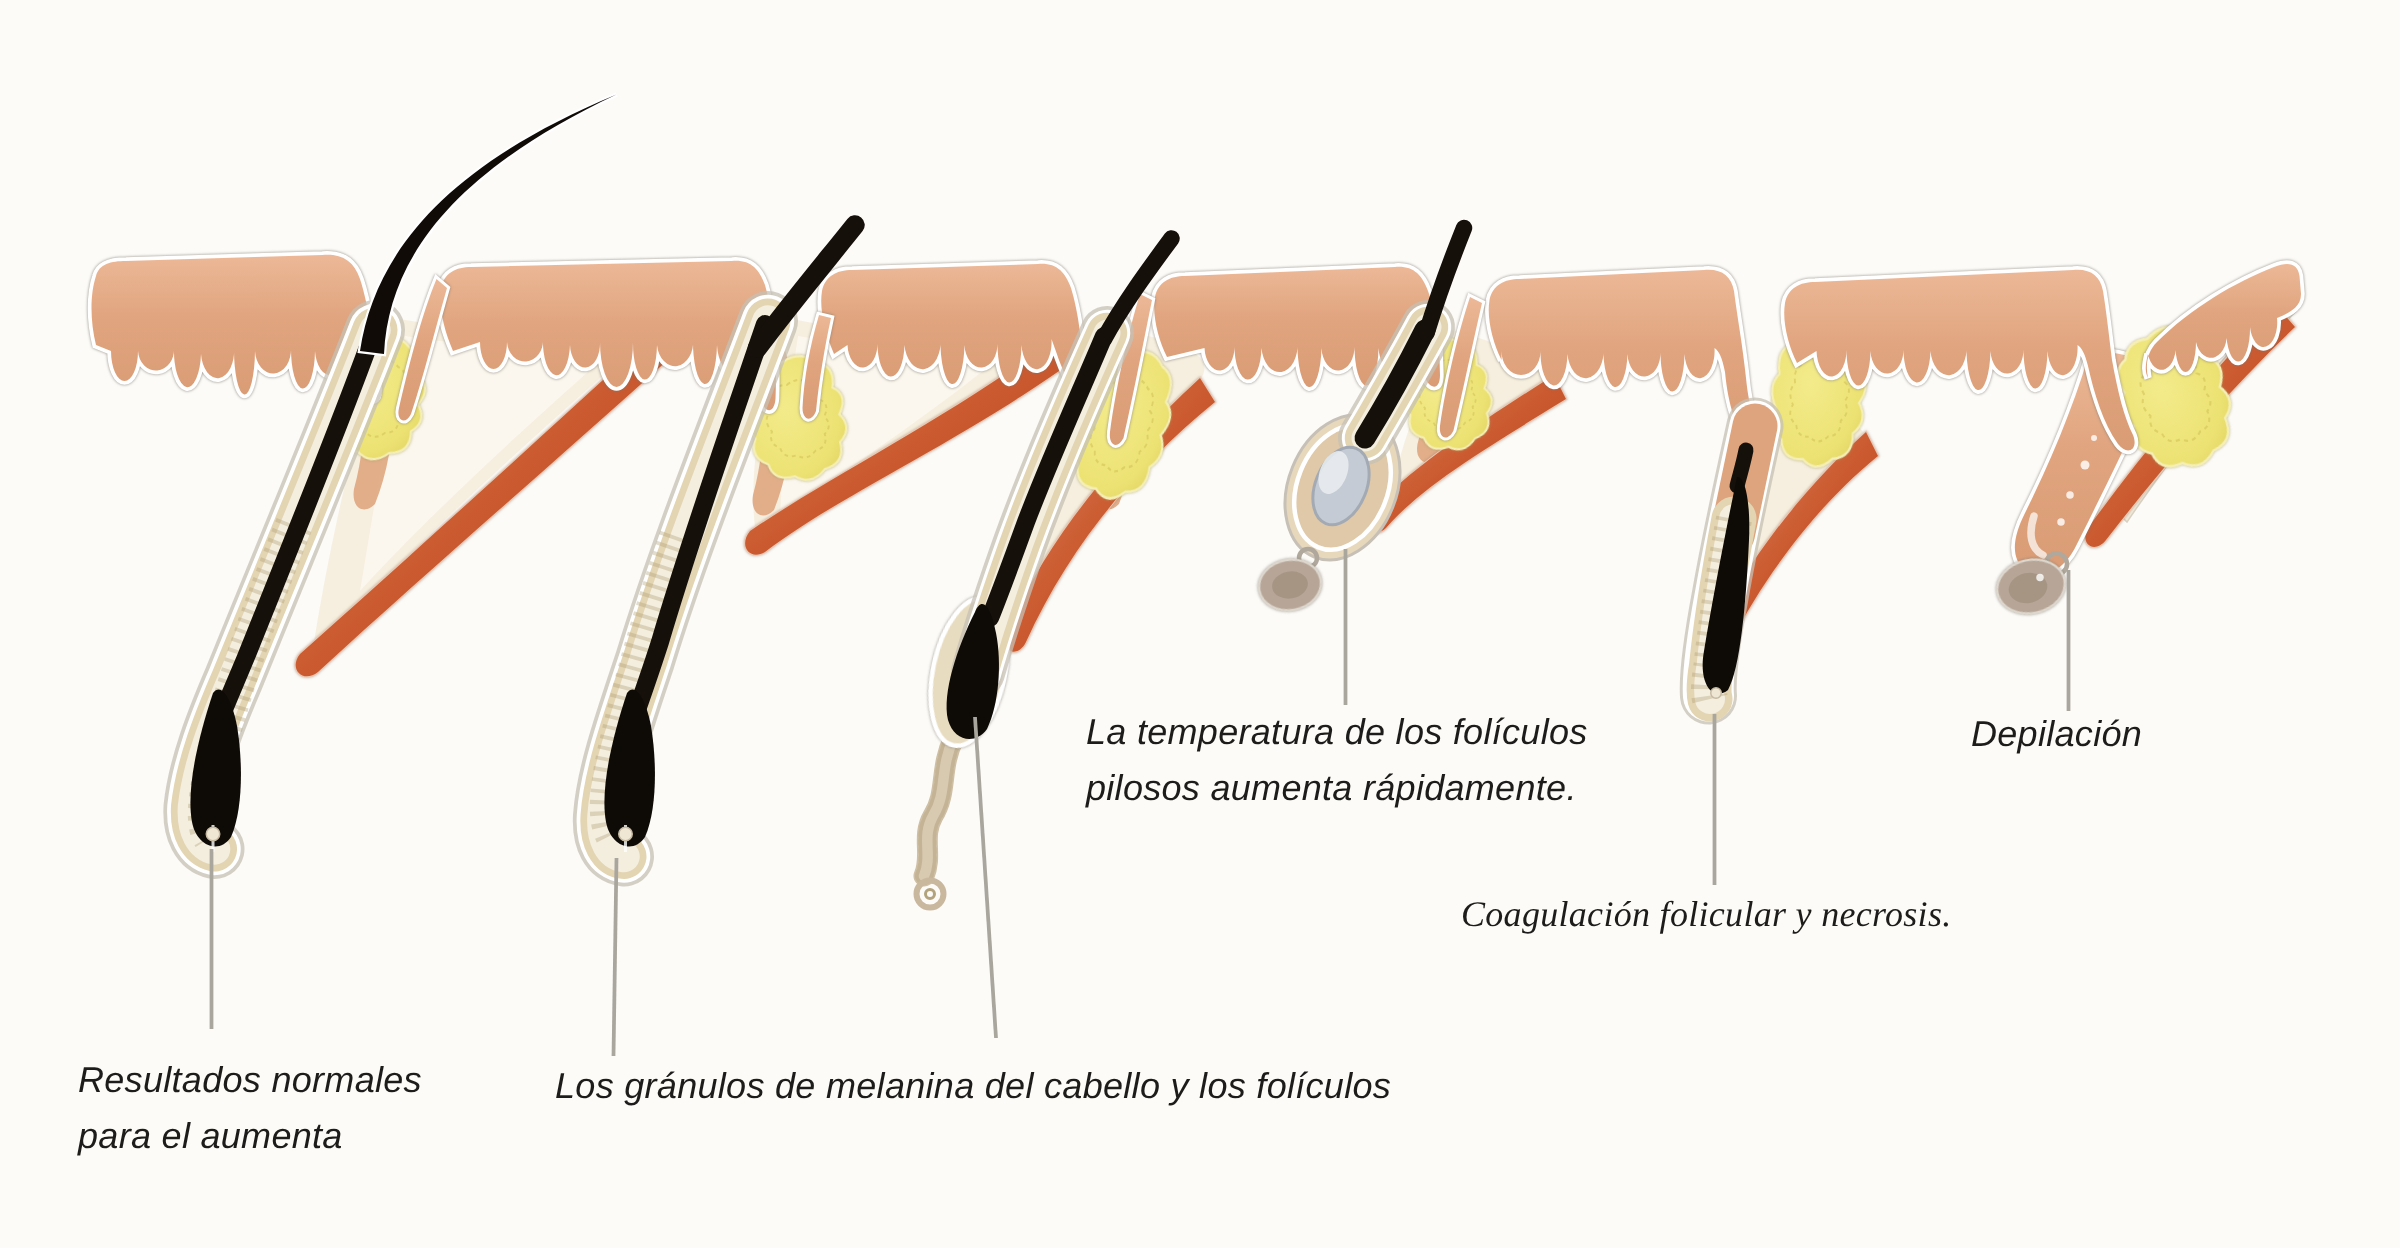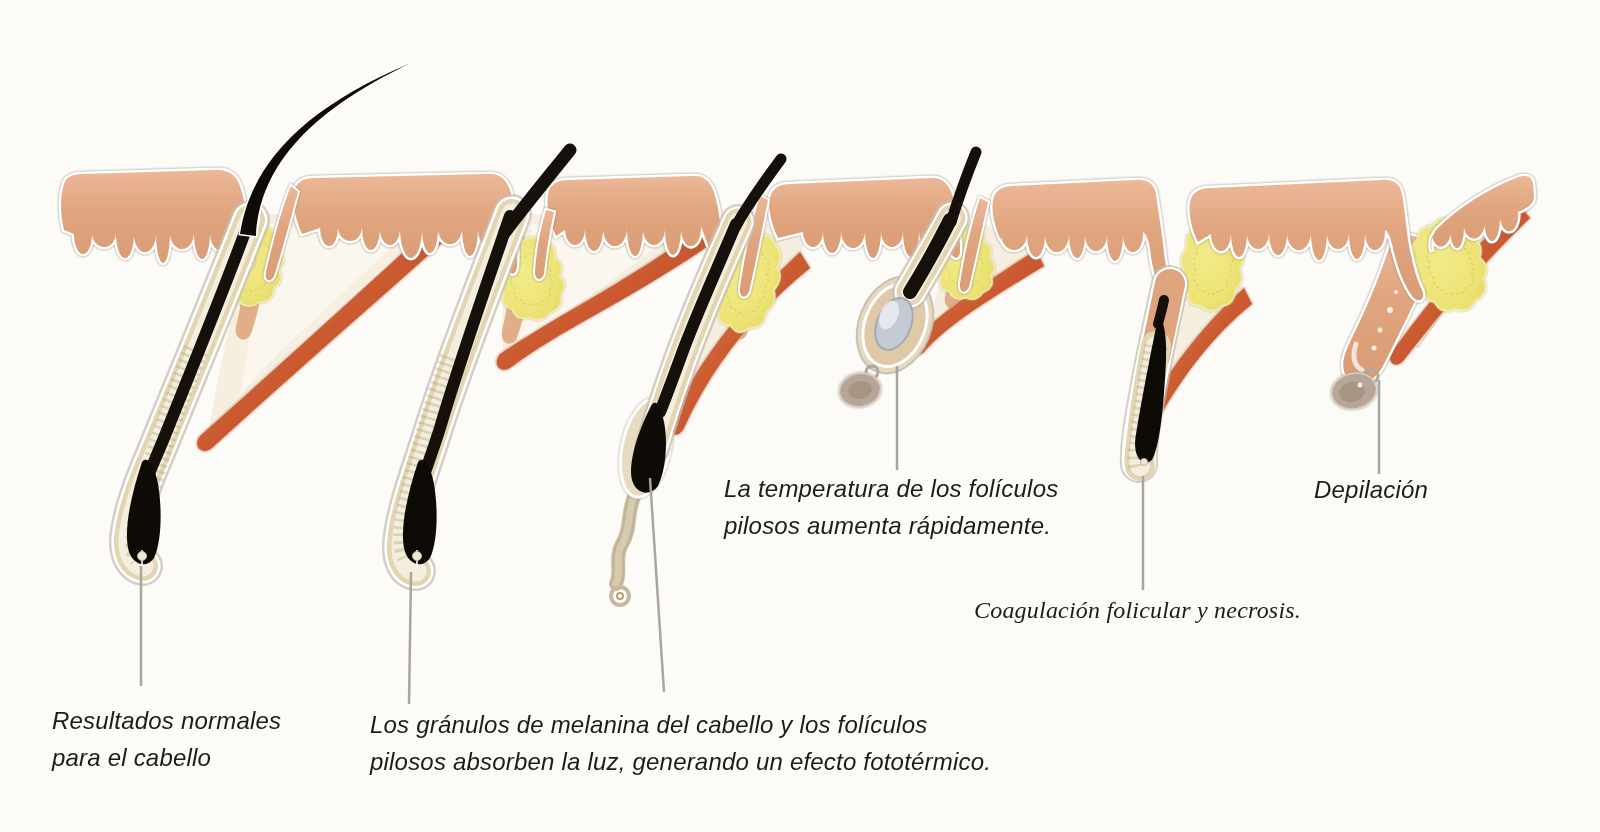--- a/index.html
+++ b/index.html
@@ -237,26 +237,25 @@
     <line class="leader" x1="411" y1="572" x2="409" y2="704"></line>
     <line class="leader" x1="650" y1="478" x2="664" y2="692"></line>
     <line class="leader" x1="897" y1="366" x2="897" y2="470"></line>
     <line class="leader" x1="1143" y1="476" x2="1143" y2="590"></line>
     <line class="leader" x1="1379" y1="380" x2="1379" y2="474"></line>
   </g>
 </svg>
 
 <div class="caption" style="left:52px;top:686px;margin-top:16px;">
   <div>Resultados normales</div>
-  <div>para el cabello</div>
+  <div>para el aumenta</div>
 </div>
 
 <div class="caption" style="left:370px;top:706px;">
   <div>Los gránulos de melanina del cabello y los folículos</div>
-  <div>pilosos absorben la luz, generando un efecto fototérmico.</div>
 </div>
 
 <div class="caption" style="left:712px;top:470px;margin-left:12px;">
   <div>La temperatura de los folículos</div>
   <div>pilosos aumenta rápidamente.</div>
 </div>
 
 <div class="caption" style="left:974px;top:592px;font-family:Liberation Serif, serif;">
   <div>Coagulación folicular y necrosis.</div>
 </div>

